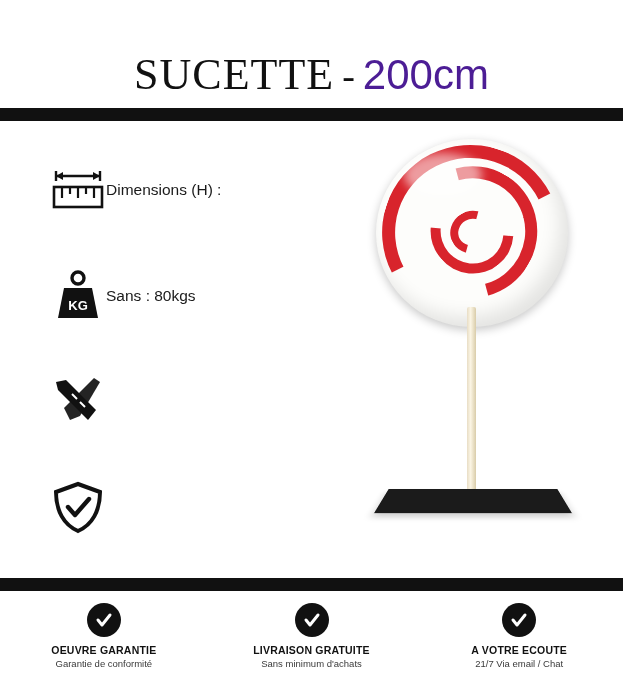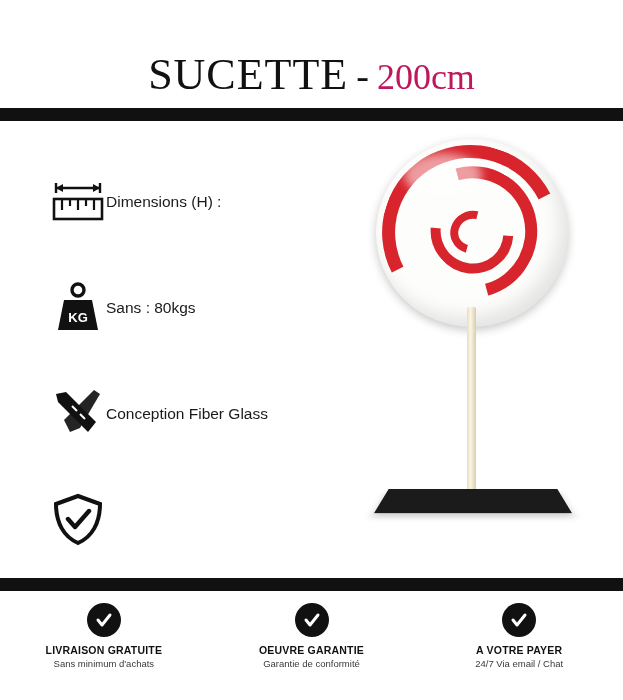--- a/index.html
+++ b/index.html
@@ -40,42 +40,42 @@
     font-weight: 400;
   }
   .title-sep {
     font-family: "Liberation Serif", serif;
     font-size: 38px;
     color: #111111;
     margin: 0 8px;
     font-weight: 400;
   }
   .title-size {
-    font-family: Liberation Serif, serif;
-    font-size: 36px;
-    color: #be185d;
+    font-family: Liberation Sans, sans-serif;
+    font-size: 42px;
+    color: #4c1d95;
     font-weight: 400;
   }
 
   .rule {
     height: 13px;
     background: #111111;
     width: 100%;
   }
 
   
   .body-area {
     position: relative;
     height: 457px;
     background: #ffffff;
     display: flex;
   }
   .features {
     width: 320px;
-    padding: 28px 0 0 28px;
+    padding: 16px 0 0 28px;
     display: flex;
     flex-direction: column;
     justify-content: flex-start;
   }
   .feature {
     display: flex;
     align-items: center;
     height: 106px;
   }
   .feature-icon {
@@ -254,23 +254,20 @@
             <g fill="#111">
               <path d="M6 6 L16 4 L46 34 L38 44 L8 14 Z"></path>
               <path d="M50 6 L44 2 L14 32 L20 44 L30 40 Z" opacity="0.92"></path>
             </g>
             <g stroke="#fff" stroke-width="2">
               <line x1="22" y1="18" x2="27" y2="23"></line>
               <line x1="30" y1="26" x2="35" y2="31"></line>
             </g>
           </svg>
         </div>
-        <div class="feature-text">
-          <span>Conception Fiber Glass</span>
-        </div>
       </div>
 
       <div class="feature">
         <div class="feature-icon">
           <svg width="56" height="54" viewBox="0 0 56 54" aria-hidden="true">
             <path d="M28 3 L50 11 C50 30 42 44 28 50 C14 44 6 30 6 11 Z" fill="none" stroke="#111" stroke-width="4"></path>
             <polyline points="18,26 25,34 39,18" fill="none" stroke="#111" stroke-width="4.4" stroke-linecap="round" stroke-linejoin="round"></polyline>
           </svg>
         </div>
       </div>
@@ -296,40 +293,40 @@
   <div class="rule"></div>
 
   <div class="footer">
 
     <div class="foot-item">
       <div class="check">
         <svg width="20" height="20" viewBox="0 0 20 20" aria-hidden="true">
           <polyline points="4,10 8,15 16,5" fill="none" stroke="#ffffff" stroke-width="3" stroke-linecap="round" stroke-linejoin="round"></polyline>
         </svg>
       </div>
-      <div class="foot-title">LIVRAISON GRATUITE</div>
-      <div class="foot-sub">Sans minimum d'achats</div>
+      <div class="foot-title">OEUVRE GARANTIE</div>
+      <div class="foot-sub">Garantie de conformité</div>
     </div>
 
     <div class="foot-item">
       <div class="check">
         <svg width="20" height="20" viewBox="0 0 20 20" aria-hidden="true">
           <polyline points="4,10 8,15 16,5" fill="none" stroke="#ffffff" stroke-width="3" stroke-linecap="round" stroke-linejoin="round"></polyline>
         </svg>
       </div>
-      <div class="foot-title">OEUVRE GARANTIE</div>
-      <div class="foot-sub">Garantie de conformité</div>
+      <div class="foot-title">LIVRAISON GRATUITE</div>
+      <div class="foot-sub">Sans minimum d'achats</div>
     </div>
 
 
     <div class="foot-item">
       <div class="check">
         <svg width="20" height="20" viewBox="0 0 20 20" aria-hidden="true">
           <polyline points="4,10 8,15 16,5" fill="none" stroke="#ffffff" stroke-width="3" stroke-linecap="round" stroke-linejoin="round"></polyline>
         </svg>
       </div>
-      <div class="foot-title">A VOTRE PAYER</div>
-      <div class="foot-sub">24/7 Via email / Chat</div>
+      <div class="foot-title">A VOTRE ECOUTE</div>
+      <div class="foot-sub">21/7 Via email / Chat</div>
     </div>
 
   </div>
 
 </div>
 
 </body></html>

